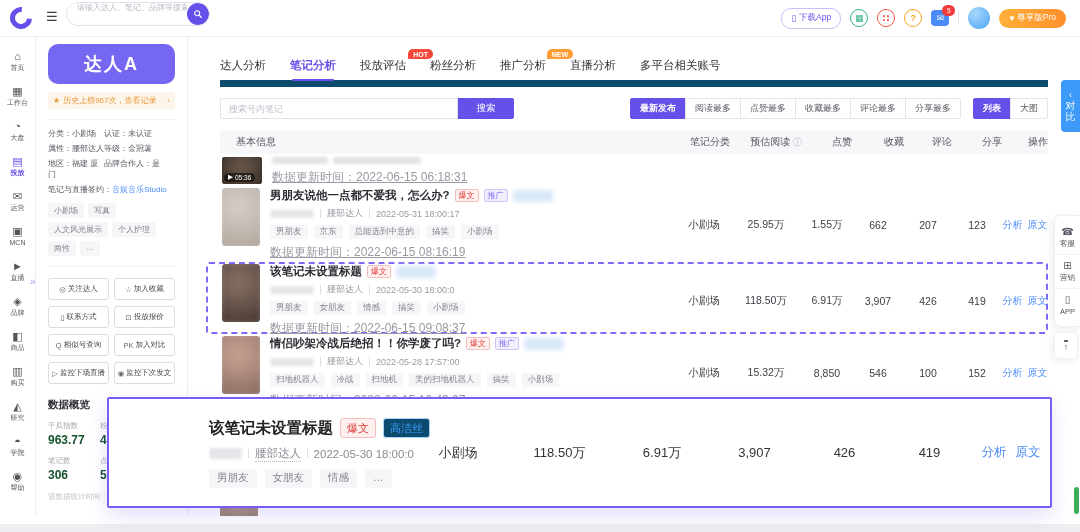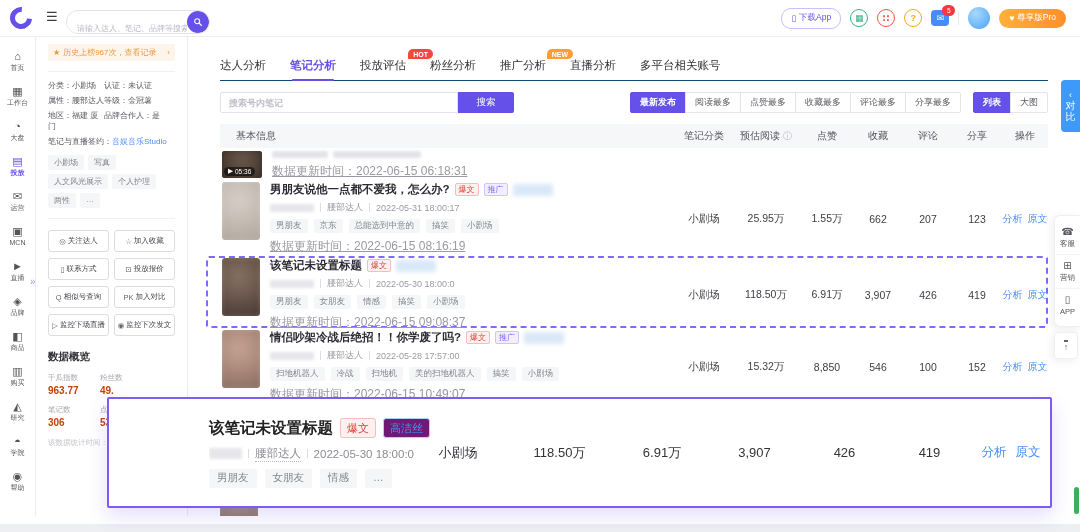--- a/index.html
+++ b/index.html
@@ -4,22 +4,22 @@
 <style>
   html,body{margin:0;padding:0}
   body{width:1080px;height:532px;background:#edeff2;position:relative;overflow:hidden;
        font-family:"Liberation Sans","DejaVu Sans",sans-serif;-webkit-font-smoothing:antialiased;}
   .app{position:absolute;left:0;top:0;right:0;height:524px;background:#fff;}
   
   .topbar{position:absolute;left:0;top:0;right:0;height:36px;background:#fff;border-bottom:1px solid #ececf1;z-index:5;}
   .logo{position:absolute;left:10px;top:7px;width:12px;height:12px;border:5px solid #6551e9;border-radius:50%;
         border-right-color:transparent;transform:rotate(-40deg);}
   .menu-ic{position:absolute;left:46px;top:9px;font-size:13px;color:#3b3b44;}
-  .searchpill{position:absolute;left:66px;top:10px;width:142px;height:22px;border:1px solid #e2e2ec;border-radius:12px;
-        display:flex;align-items:flex-end;overflow:hidden;background:#fff;}
+  .searchpill{position:absolute;left:66px;top:2px;width:142px;height:22px;border:1px solid #e2e2ec;border-radius:12px;
+        display:flex;align-items:flex-start;overflow:hidden;background:#fff;}
   .searchpill input{border:none;outline:none;flex:1;font-size:8px;padding:0 0 0 10px;color:#333;font-family:inherit;}
   .searchpill input::placeholder{color:#b9b9c5;}
   .searchpill .sbtn{width:28px;height:22px;background:#6551e9;border-radius:11px;display:flex;align-items:center;justify-content:center;}
   .tb-right{position:absolute;right:14px;top:6px;height:24px;display:flex;align-items:center;gap:9px;}
   .dl-app{height:19px;border:1px solid #c8bffb;border-radius:10px;color:#6551e9;font-size:8.5px;display:flex;
         align-items:center;gap:3px;padding:0 9px;background:#fff;}
   .circ{width:18px;height:18px;border-radius:50%;display:flex;align-items:center;justify-content:center;font-size:9px;box-sizing:border-box;}
   .circ.green{border:1px solid #35b389;color:#35b389;}
   .circ.red{border:1px solid #f25542;color:#f25542;font-size:10px;font-weight:bold;}
   .circ.orange{border:1px solid #f5a623;color:#f5a623;font-weight:bold;}
@@ -53,65 +53,65 @@
   .ptags{margin:8px 12px 0;display:flex;flex-wrap:wrap;gap:4px;}
   .chip{background:#f5f6f8;color:#85858d;font-size:8px;padding:2px 6px;border-radius:2px;white-space:nowrap;}
   .actions{margin:11px 12px 0;display:grid;grid-template-columns:1fr 1fr;gap:6px 5px;}
   .abtn{height:20px;border:1px solid #dcdce2;border-radius:3px;background:#fff;font-size:7.5px;color:#44444c;
         display:flex;align-items:center;justify-content:center;gap:2px;white-space:nowrap;}
   .abtn .ai{font-size:7.5px;color:#66666e;}
   .ov-sec{margin:14px 12px 0;}
   .ov-sec h4{margin:0;font-size:10.5px;color:#2f2f36;}
   .ostats{display:grid;grid-template-columns:52px auto;row-gap:9px;margin-top:9px;}
   .ostat .l{font-size:7.5px;color:#a8a8b0;}
-  .ostat .v{font-size:10px;font-weight:bold;color:#c2410c;margin-top:2px;}
+  .ostat .v{font-size:12px;font-weight:bold;color:#14532d;margin-top:2px;}
   .onote{margin-top:10px;font-size:7.5px;color:#c5c5cc;white-space:nowrap;}
   .collapse{position:absolute;left:30px;top:276px;color:#a79bf3;font-size:10px;z-index:6;}
   
   .main{position:absolute;left:188px;top:36px;right:22px;bottom:8px;padding:0 10px 0 32px;box-sizing:border-box;overflow:hidden;background:#fff;}
-  .tabs{margin-top:22px;display:flex;gap:24px;border-bottom:1px solid #0c4a6e;padding-bottom:7px;}
+  .tabs{margin-top:22px;display:flex;gap:24px;border-bottom:7px solid #0c4a6e;padding-bottom:7px;}
   .tab{position:relative;font-size:11.5px;color:#33333a;white-space:nowrap;cursor:pointer;}
   .tab.active{color:#6551e9;font-weight:bold;}
   .tab.active::after{content:"";position:absolute;left:2px;right:2px;bottom:-8px;height:2.5px;background:#6551e9;border-radius:2px;}
   .tbadge{position:absolute;top:-9px;right:-27px;color:#fff;font-size:7px;font-weight:bold;padding:1.5px 5px;border-radius:7px 7px 7px 1px;line-height:1;}
   .tbadge.hot{background:#f5483b;} .tbadge.new{background:#ff9c36;}
   .searchrow{margin-top:11px;height:21px;display:flex;align-items:center;}
   .nsearch{width:238px;height:21px;border:1px solid #e2e2ea;border-radius:2px 0 0 2px;box-sizing:border-box;font-size:9px;
-        padding:0 8px;outline:none;color:#333;font-family:inherit;font-weight:bold;}
+        padding:0 8px;outline:none;color:#333;font-family:inherit;}
   .nsearch::placeholder{color:#c0c0ca;}
   .nsbtn{width:56px;height:21px;background:#6551e9;color:#fff;font-size:9.5px;border:none;border-radius:0 2px 2px 0;font-family:inherit;}
   .srspacer{flex:1}
   .seg{display:flex;text-align:right;}
   .seg .sg{height:21px;box-sizing:border-box;border:1px solid #e4e4ea;background:#fff;color:#5a5a63;font-size:9px;
         display:flex;align-items:center;padding:0 9px;margin-left:-1px;white-space:nowrap;cursor:pointer;}
   .seg .sg:first-child{border-radius:2px 0 0 2px;margin-left:0;}
   .seg .sg:last-child{border-radius:0 2px 2px 0;}
   .seg .sg.on{background:#6551e9;border-color:#6551e9;color:#fff;font-weight:bold;}
   .viewseg{margin-left:12px;}
   
   .tbl{--cols:458px 52px 72px 50px 52px 48px 50px 46px;}
   .thead{margin-top:11px;height:24px;background:#f6f7f9;display:grid;grid-template-columns:var(--cols);align-items:center;
         font-size:10px;color:#55555e;}
   .thead .h0{padding-left:16px;text-align:left;}
-  .thead .hc{text-align:center;white-space:nowrap;}
+  .thead .hc{text-align:right;white-space:nowrap;}
   .ic-info{color:#b9b9c2;font-size:9px;}
   .trow{display:grid;grid-template-columns:var(--cols);align-items:center;}
   .cellc{text-align:center;font-size:10.5px;color:#3d3d45;white-space:nowrap;}
   .cella{display:flex;justify-content:center;gap:5px;font-size:10px;white-space:nowrap;}
   .cella span{color:#4a8cf7;cursor:pointer;}
   .info{display:flex;gap:10px;align-items:flex-start;padding-left:2px;min-width:0;}
   .thumb{border-radius:3px;overflow:hidden;position:relative;flex:none;}
   .thumb .bb{position:absolute;inset:-6px;filter:blur(5px);}
   .meta{min-width:0;}
   .l1{display:flex;align-items:center;gap:5px;min-width:0;}
   .ttl{font-size:11.5px;font-weight:bold;color:#2b2b33;white-space:nowrap;}
   .bdg{font-size:8px;padding:1px 3px;border-radius:2px;line-height:1.2;white-space:nowrap;flex:none;}
   .b-hot{color:#e0403a;background:#fdf0ef;border:1px solid #f3bdbb;}
   .b-promo{color:#7c68f5;background:#f2eefe;border:1px solid #cfc4fb;}
-  .b-brand{color:#3d9af8;background:#701a75;border:1px solid #abd3fa;}
+  .b-brand{color:#3d9af8;background:#0c4a6e;border:1px solid #abd3fa;}
   .blur-badge{width:40px;height:12px;background:#d9e8f8;border-radius:2px;filter:blur(2px);flex:none;}
   .l2{margin-top:4px;display:flex;align-items:center;font-size:9px;color:#9a9aa3;white-space:nowrap;}
   .blur-name{display:inline-block;width:44px;height:8px;background:#e6e6ea;border-radius:2px;filter:blur(1.5px);}
   .sep{display:inline-block;width:1px;height:9px;background:#ddddE3;margin:0 6px;}
   .l3{margin-top:5px;display:flex;gap:6px;flex-wrap:nowrap;overflow:hidden;}
   .l3 .chip{font-size:8.5px;padding:1px 6px;}
   .l4{margin-top:5px;font-size:12px;color:#9a9aa3;white-space:nowrap;text-decoration:underline;}
   .row1{height:34px;}
   .vthumb{width:40px;height:27px;background:#241d18;}
   .vbadge{position:absolute;left:2px;bottom:2px;background:rgba(0,0,0,.55);color:#fff;font-size:6.5px;border-radius:6px;
@@ -255,20 +255,21 @@
         <span class="ic">◓</span>
         <span class="lb">学院</span>
       </div>
     <div class="nav-it">
         <span class="ic">◉</span>
         <span class="lb">帮助</span>
       </div>
   </div>
 
   <div class="panel">
+    <div class="talent-btn">达人A</div>
     <div class="history">
       <span>★</span>
       <span>历史上榜967次，查看记录</span>
       <span class="sp"></span>
       <span>›</span>
     </div>
     <div class="pdiv"></div>
     <div class="profile">
       <span><span>分类：</span><span>小剧场</span></span>
       <span><span>认证：</span><span>未认证</span></span>

